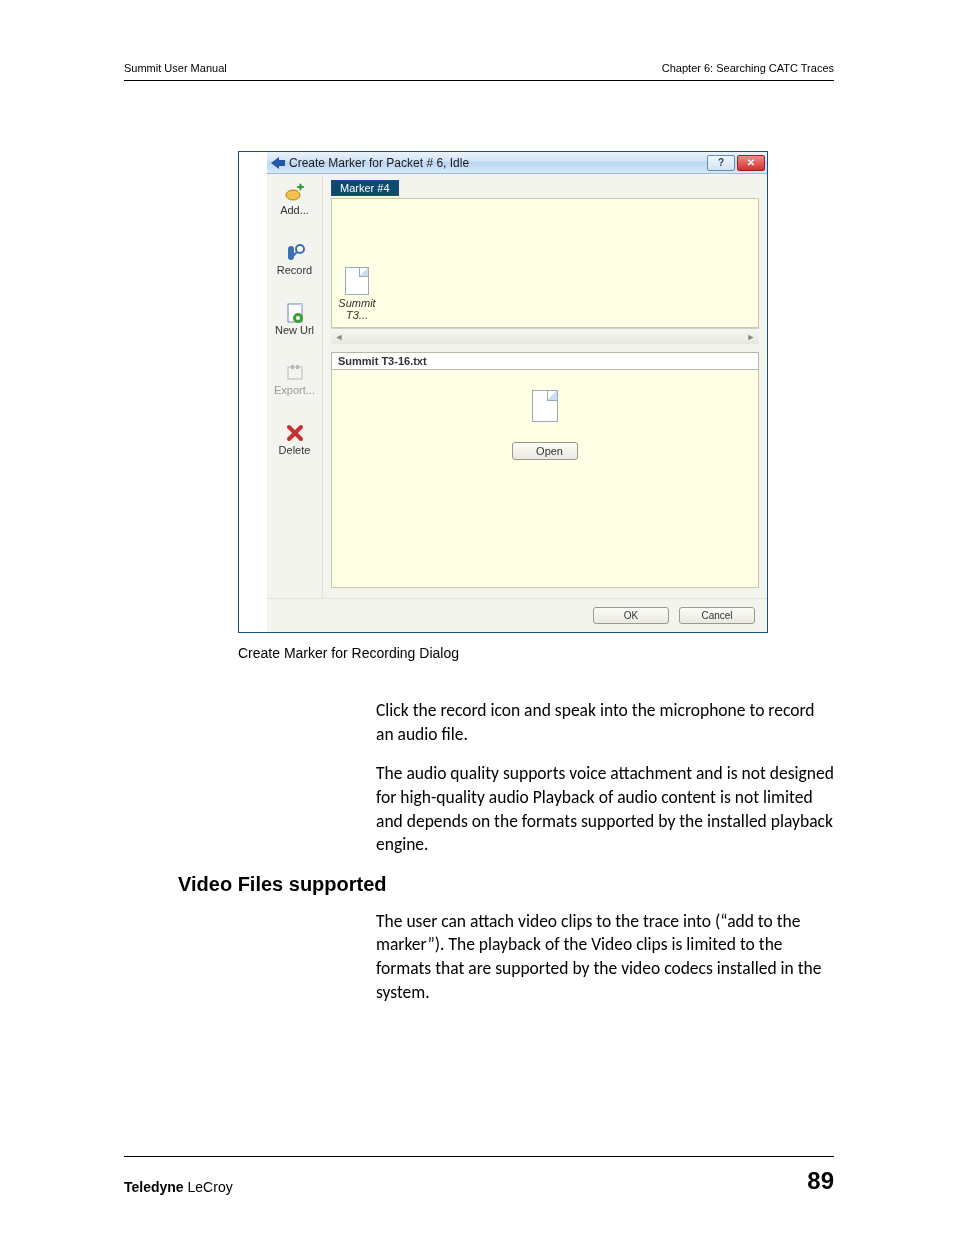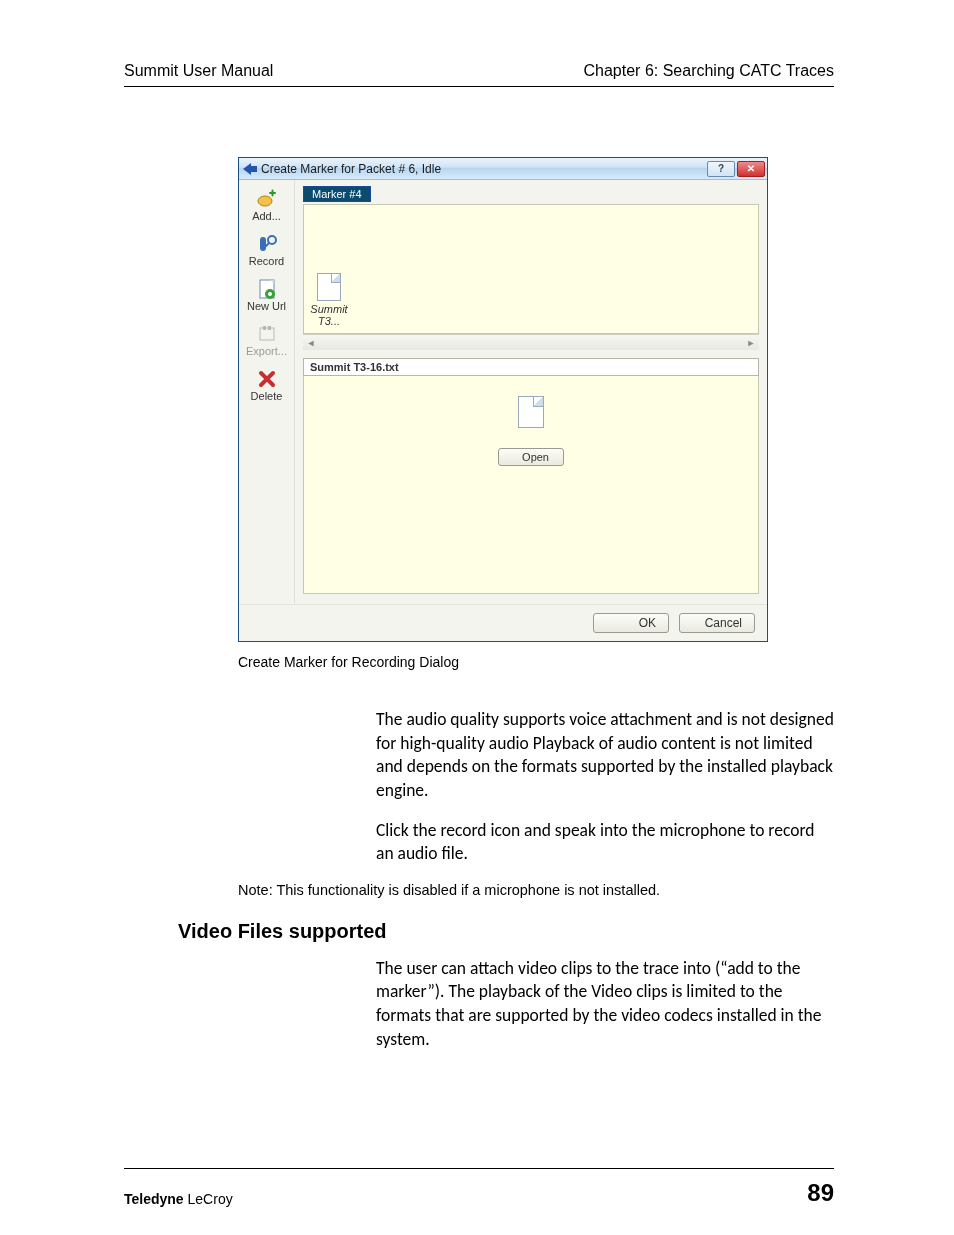--- a/index.html
+++ b/index.html
@@ -10,37 +10,38 @@
     font-family: Arial, Helvetica, sans-serif;
     color: #000;
     position: relative;
   }
   .page {
     padding: 62px 120px 0 124px;
   }
   .hdr {
     display: flex;
     justify-content: space-between;
-    font-size: 16px;
+    font-size: 11px;
     padding-bottom: 6px;
     border-bottom: 1px solid #000;
     margin-bottom: 70px;
   }
   .figwrap {
     margin-left: 114px;
     width: 530px;
   }
   
   .dlg {
     width: 530px;
     border: 1px solid #1e4e86;
     background: #fff;
     font-family: "Segoe UI", Tahoma, sans-serif;
     font-size: 12px;
     color: #333;
+    padding-left: 28px;
   }
   .titlebar {
     height: 22px;
     background: linear-gradient(to bottom, #ecf3fb 0%, #cfe3f7 45%, #b6d4f0 46%, #d8e9f9 100%);
     border-bottom: 1px solid #9fbdd9;
     display: flex;
     align-items: center;
     padding: 0 2px 0 4px;
     gap: 4px;
   }
@@ -62,21 +63,21 @@
   .dlgbody {
     display:flex;
     background: #f4f4ee;
   }
   .sidebar {
     width: 56px;
     padding: 8px 2px;
     display:flex;
     flex-direction:column;
     align-items:center;
-    gap: 11px;
+    gap: 26px;
     border-right: 1px solid #e0e0d8;
   }
   .sbitem {
     display:flex; flex-direction:column; align-items:center;
     font-size: 11px; color:#333;
     cursor:pointer;
     width: 100%;
   }
   .sbitem.disabled { color:#999; }
   .sbitem .icoslot { width:24px; height:22px; display:flex; align-items:center; justify-content:center; }
@@ -172,26 +173,26 @@
   .btnbar {
     background:#f4f4ee;
     padding:8px 12px;
     display:flex;
     justify-content:flex-end;
     gap:10px;
     border-top:1px solid #e4e4da;
   }
   .dlgbtn {
     min-width:76px;
-    text-align:right;
+    text-align:center;
     padding:2px 12px;
     border:1px solid #9a9a90;
     background:linear-gradient(to bottom,#fdfdf8,#e9e9e0);
     border-radius:3px;
-    font-size:12px;
+    font-size:10px;
     cursor:pointer;
   }
   .caption {
     font-size:14px;
     margin: 12px 0 38px 0;
   }
   
   .h4 {
     font-size:16.5px;
     font-weight:bold;
@@ -212,21 +213,21 @@
   }
   .h3 {
     font-size:20px;
     font-weight:bold;
     margin-left: 54px;
     margin-bottom: 14px;
   }
   .footer {
     position:absolute;
     left:124px; right:120px;
-    bottom: 28px;
+    bottom: 40px;
     border-top:1px solid #000;
     padding-top:10px;
     display:flex;
     justify-content:space-between;
     align-items:flex-end;
   }
   .footer .brand { font-size:14px; }
   .footer .brand b { font-weight:bold; }
   .footer .pg { font-size:24px; font-weight:900; }
 </style>
@@ -339,24 +340,23 @@
 
       <div class="btnbar">
         <span class="dlgbtn">OK</span>
         <span class="dlgbtn">Cancel</span>
       </div>
     </div>
 
     <div class="caption">Create Marker for Recording Dialog</div>
   </div>
 
+  <p class="para">Click the record icon and speak into the microphone to record an audio file.</p>
   <p class="para">The audio quality supports voice attachment and is not designed for high-quality audio Playback of audio content is not limited and depends on the formats supported by the installed playback engine.</p>
-  <p class="para">Click the record icon and speak into the microphone to record an audio file.</p>
-
-  <div class="note">Note: This functionality is disabled if a microphone is not installed.</div>
+
 
   <div class="h3">Video Files supported</div>
   <p class="para">The user can attach video clips to the trace into (“add to the marker”). The playback of the Video clips is limited to the formats that are supported by the video codecs installed in the system.</p>
 
 </div>
 
 <div class="footer">
   <span class="brand">
     <b>Teledyne</b><span> LeCroy</span>
   </span>

